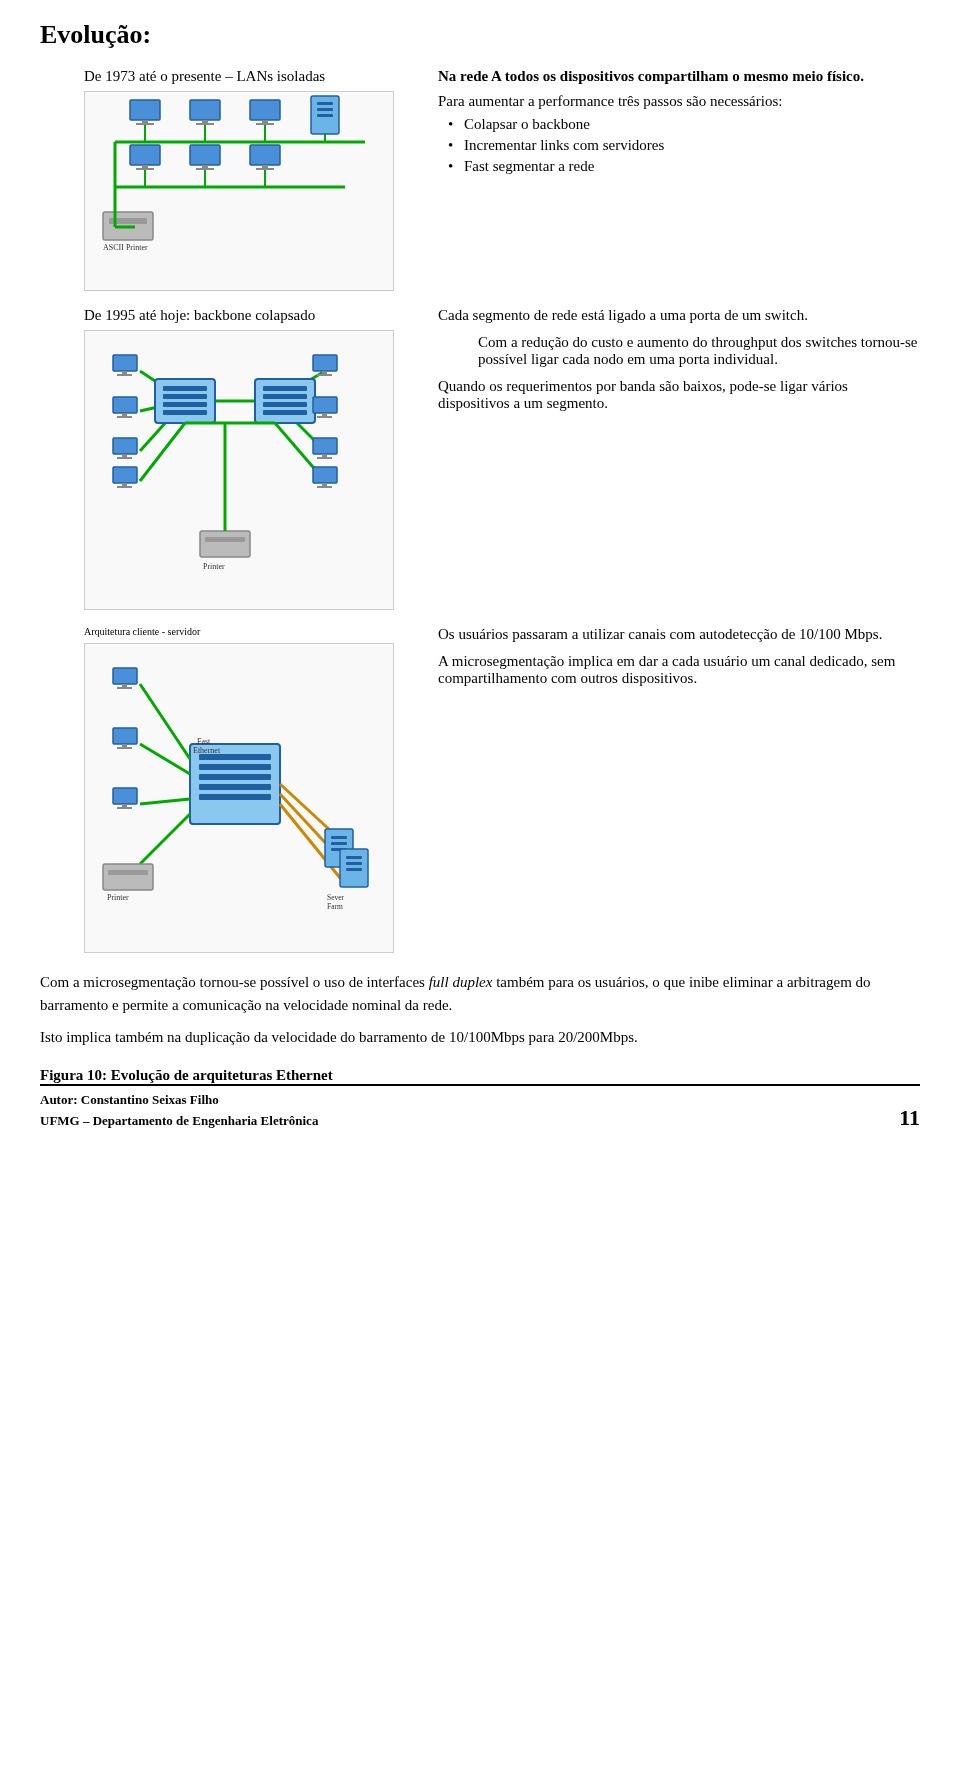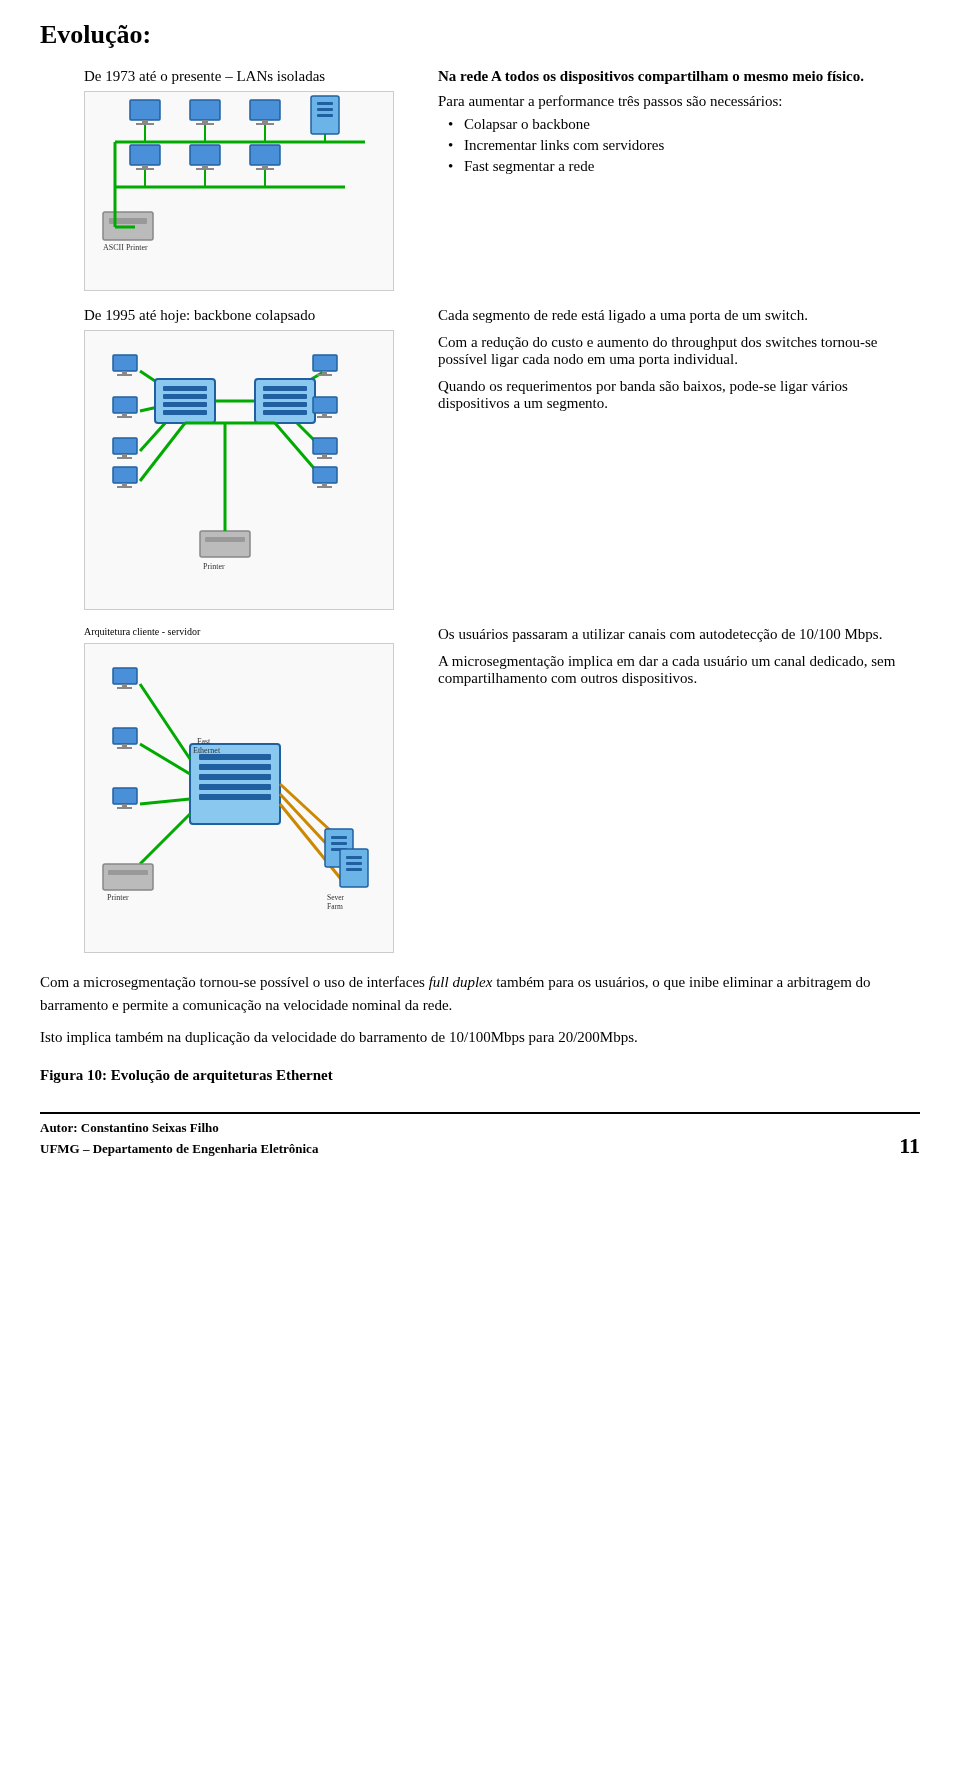--- a/index.html
+++ b/index.html
@@ -60,21 +60,20 @@
       margin-top: 18px;
       font-size: 15px;
       line-height: 1.55;
     }
     .figure-caption {
       margin-top: 18px;
       font-size: 15px;
       font-weight: bold;
     }
     .footer {
-      margin-top: 28px;
       border-top: 2px solid #000;
       padding-top: 4px;
       display: flex;
       justify-content: space-between;
       align-items: flex-end;
     }
     .footer-left {
       font-size: 13px;
       font-weight: bold;
       line-height: 1.6;
@@ -225,21 +224,21 @@
       <rect x="115" y="200" width="50" height="26" fill="#bbbbbb" stroke="#888" stroke-width="1.5" rx="2"></rect>
       <rect x="120" y="206" width="40" height="5" fill="#999" rx="1"></rect>
       <text x="118" y="238" font-size="8" fill="#333">Printer</text>
 
       <line x1="140" y1="92" x2="140" y2="200" stroke="#00aa00" stroke-width="3"></line>
       <line x1="100" y1="92" x2="190" y2="92" stroke="#00aa00" stroke-width="3"></line>
     </svg>
   </div>
   <div class="col-right">
     <p style="margin-bottom:10px;">Cada segmento de rede está ligado a uma porta de um switch.</p>
-    <p style="margin-bottom:10px;">Com a redução do custo e aumento do throughput dos switches tornou-se possível ligar cada nodo em uma porta individual.</p>
+    <p style="margin-bottom:10px;margin-left:40px;">Com a redução do custo e aumento do throughput dos switches tornou-se possível ligar cada nodo em uma porta individual.</p>
     <p>Quando os requerimentos por banda são baixos, pode-se ligar vários dispositivos a um segmento.</p>
   </div>
 </div>
 
 <div class="two-col section-block">
   <div class="col-left">
     <div class="arch-label">Arquitetura cliente  - servidor</div>
 
     <svg width="310" height="310" style="border:1px solid #ccc; background:#f9f9f9; display:block;">
 

